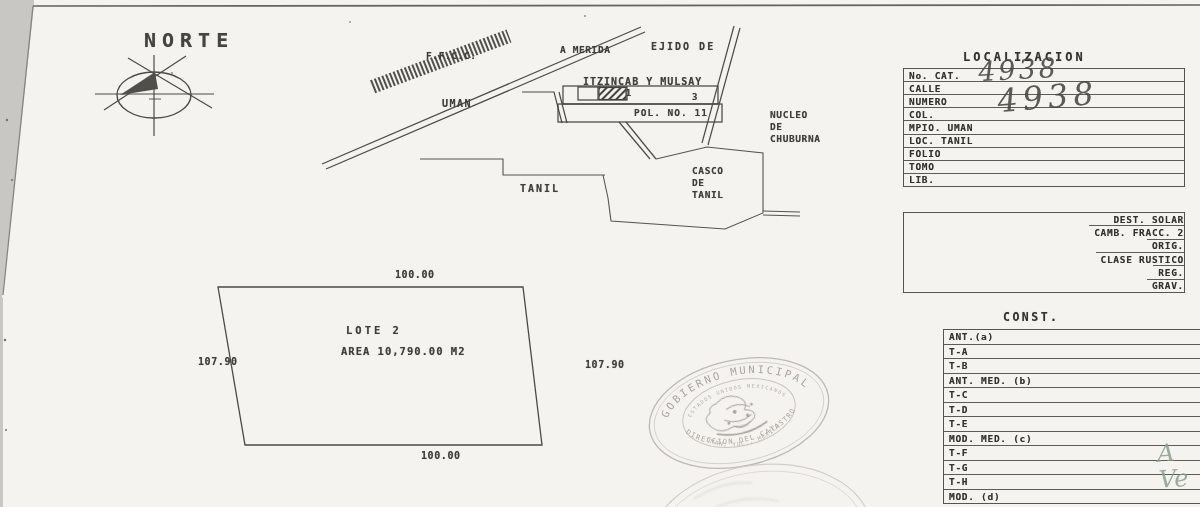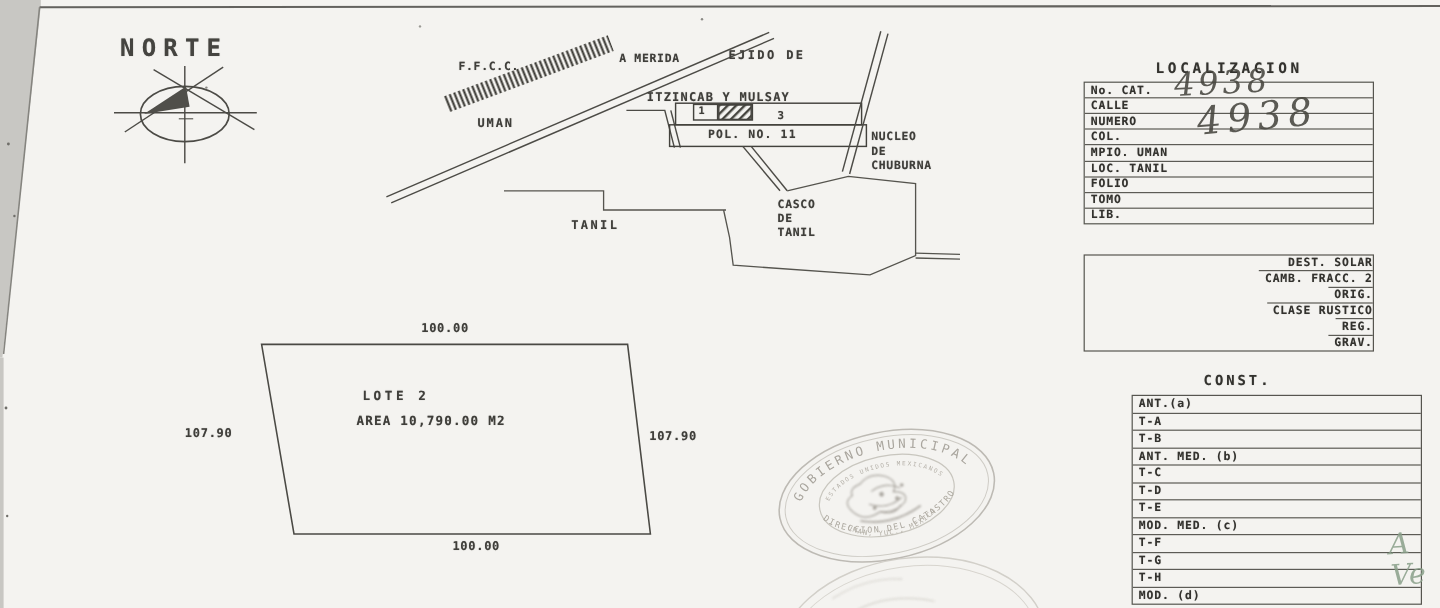--- a/index.html
+++ b/index.html
@@ -5,27 +5,27 @@
   html,body{margin:0;padding:0;background:#d9d8d5;}
   #page{
     position:relative;width:1200px;height:507px;overflow:hidden;
     background:#f4f3f0;
     font-family:"DejaVu Sans Mono", monospace;
     color:#3a3936;
   }
   #linework{position:absolute;left:0;top:0;width:1200px;height:507px;pointer-events:none;}
   .lbl{
     position:absolute;white-space:pre;font-weight:bold;color:#3f3e3a;
-    letter-spacing:.6px;text-shadow:0 0 .7px rgba(70,70,64,.55);
+    letter-spacing:.6px;text-shadow:0 0 .7px rgba(70,70,64,.55);margin-left:44px;
   }
   .multiline{white-space:pre;line-height:12px;}
   .title{position:absolute;font-weight:bold;color:#33322e;text-shadow:0 0 .7px rgba(70,70,64,.5);}
   .tbl{
     position:absolute;display:flex;flex-direction:column;
-    border:1.2px solid #56554f;box-sizing:border-box;width:242px;left:903px;
+    border:1.2px solid #56554f;box-sizing:border-box;width:282px;left:903px;
   }
   .trow{
     flex:1;border-top:1px solid #5c5b55;display:flex;align-items:center;
     padding-left:5px;font-size:9.5px;font-weight:bold;letter-spacing:.7px;color:#33322e;
     text-shadow:0 0 .6px rgba(70,70,64,.5);overflow:hidden;
   }
   .trow:first-child{border-top:none;}
   .hand{
     position:absolute;font-family:"DejaVu Serif", serif;color:#47463f;
     opacity:.88;font-weight:normal;z-index:5;

